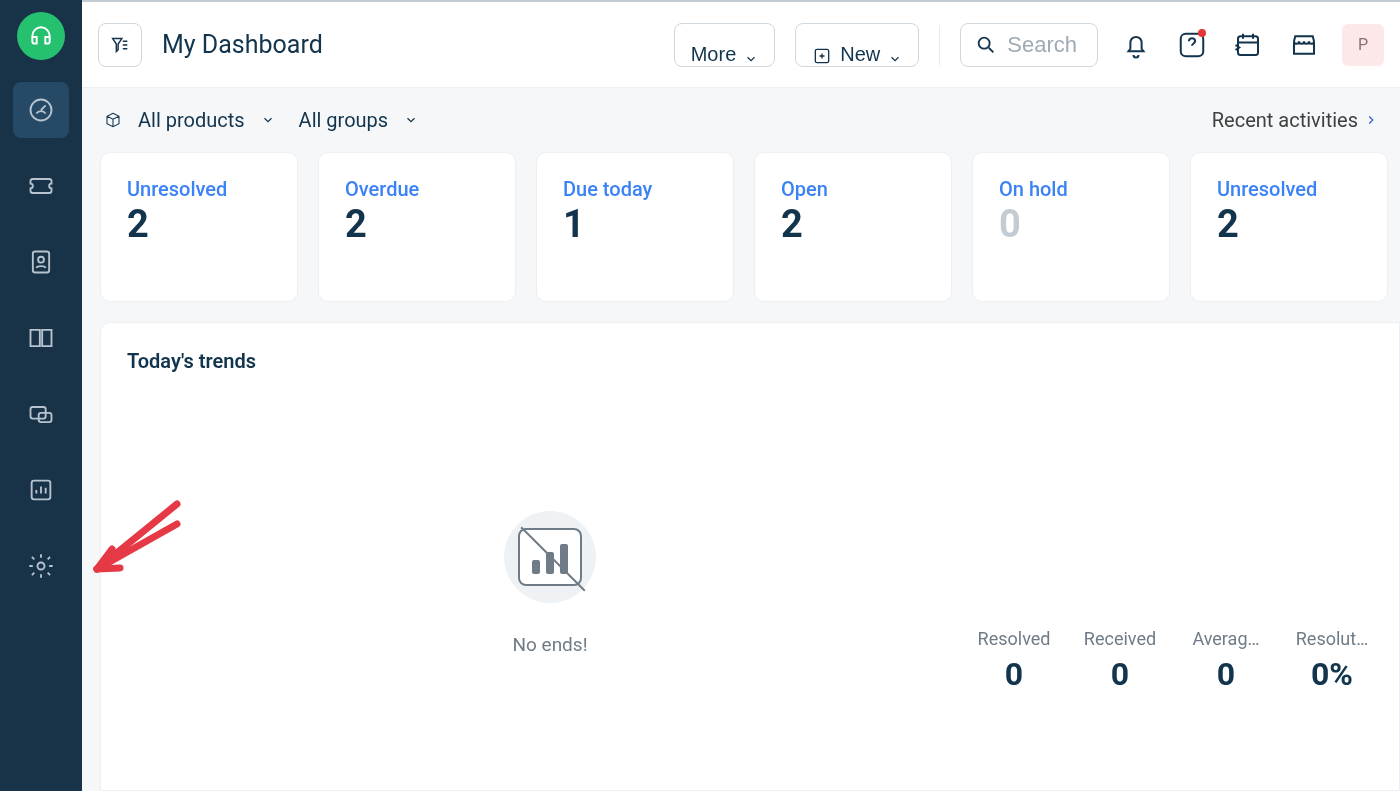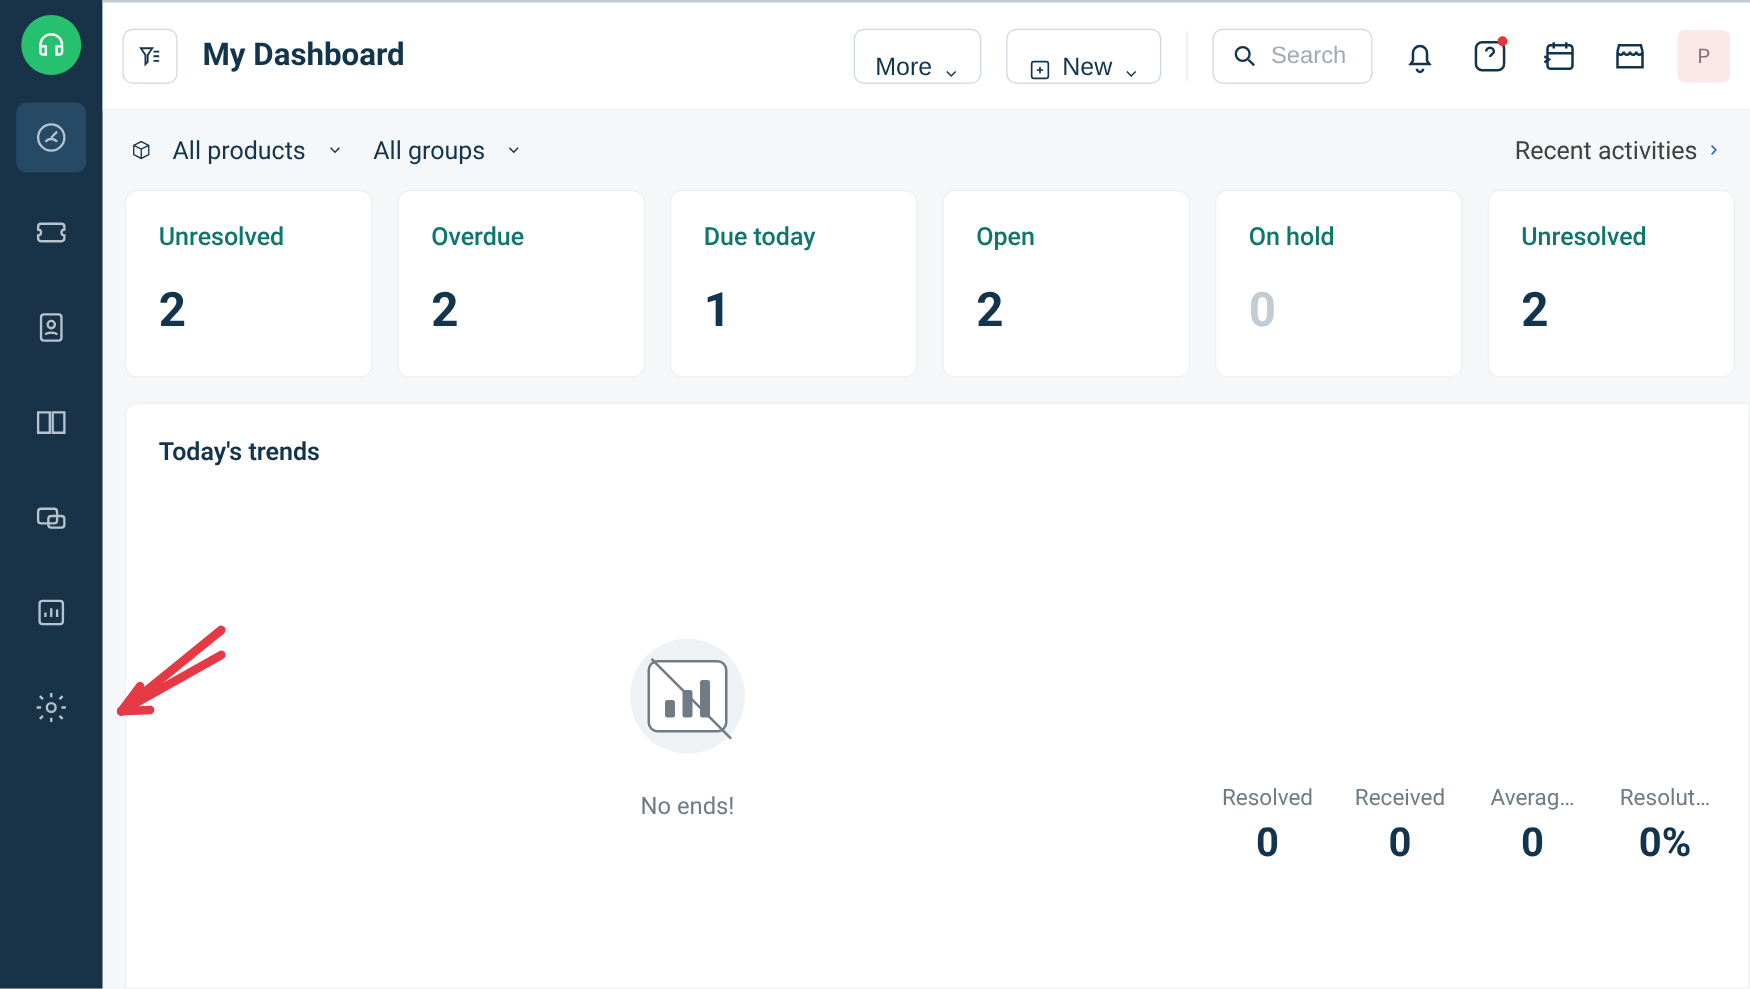--- a/index.html
+++ b/index.html
@@ -53,21 +53,21 @@
     gap: 20px;
   }
   .sq-btn {
     width: 44px; height: 44px;
     border: 1px solid #cfd7df;
     border-radius: 8px;
     display: flex; align-items: center; justify-content: center;
     background: #fff;
     cursor: pointer;
   }
-  .page-title { font-size: 25px; font-weight: 700; color: #12344d; }
+  .page-title { font-size: 25px; font-weight: 400; color: #12344d; }
   .trial { font-size: 20px; color: #12344d; }
   .pill-btn {
     height: 44px;
     border: 1px solid #cfd7df;
     border-radius: 8px;
     background: #fff;
     display: inline-flex; align-items: flex-end; gap: 8px;
     padding: 0 16px;
     font-size: 20px;
     color: #12344d;
@@ -76,21 +76,21 @@
   .chev { width: 14px; height: 14px; }
   .chev path { stroke: #12344d; stroke-width: 2; fill: none; }
   .spacer { flex: 1; }
   .search-btn {
     height: 44px;
     border: 1px solid #cfd7df;
     border-radius: 8px;
     background: #fff;
     display: inline-flex; align-items: center; gap: 10px;
     padding: 0 20px 0 14px;
-    font-size: 19px;
+    font-size: 22px;
     color: #a0aab4;
     cursor: pointer;
   }
   .icon-btn {
     width: 36px; height: 36px;
     display: flex; align-items: center; justify-content: center;
     cursor: pointer;
     position: relative;
   }
   .icon-btn svg { width: 30px; height: 30px; stroke: #12344d; fill: none; stroke-width: 1.6; }
@@ -133,21 +133,21 @@
   }
   .card {
     background: #fff;
     border-radius: 10px;
     width: 198px;
     height: 150px;
     padding: 24px 26px;
     flex-shrink: 0;
     border: 1px solid #eceff3;
   }
-  .card-label { font-size: 20px; color: #0f766e; font-weight: 500; margin-bottom: 26px; }
+  .card-label { font-size: 20px; color: #3b82f6; font-weight: 500; margin-bottom: 1px; }
   .card-value { font-size: 38px; font-weight: 700; color: #12344d; }
   .card-value.muted { color: #c3cbd3; }
   
   .trends {
     margin: 20px 0 0 18px;
     background: #fff;
     border-radius: 10px 0 0 0;
     border: 1px solid #eceff3;
     padding: 26px;
     flex: 1;

